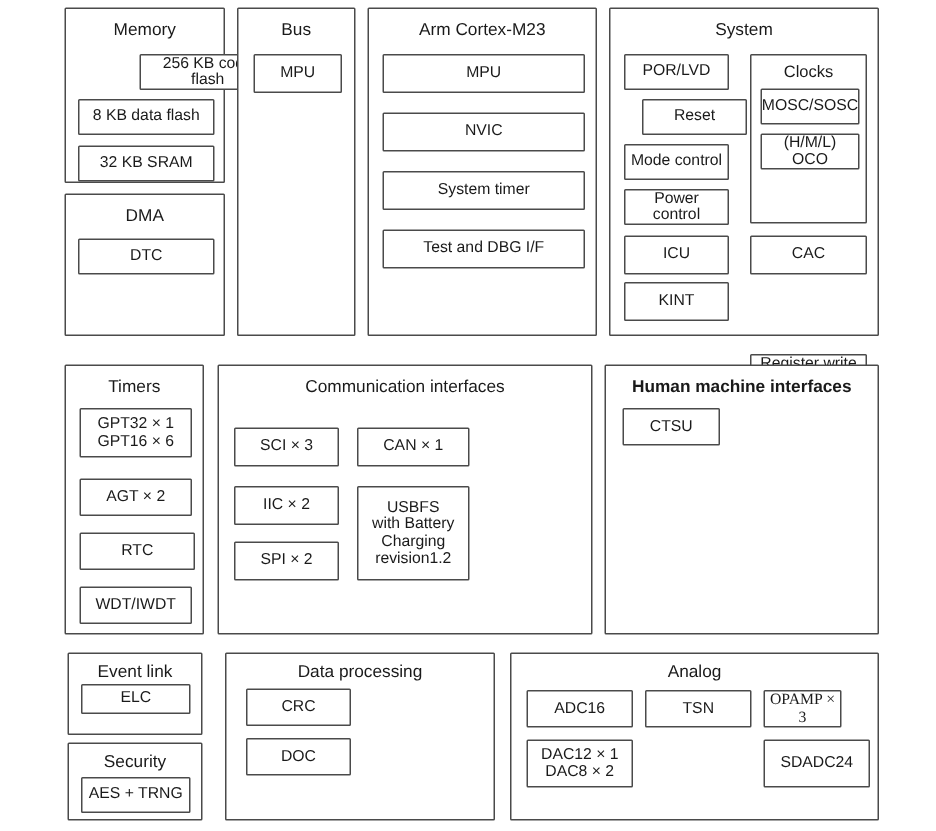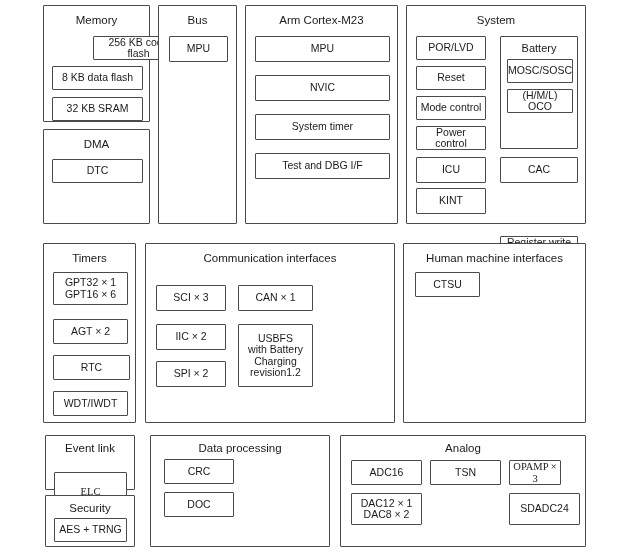--- a/index.html
+++ b/index.html
@@ -98,28 +98,28 @@
     <div class="block" style="left:9px; top:30px; width:135px; height:26px;">MPU</div>
     <div class="block" style="left:9px; top:69px; width:135px; height:26px;">NVIC</div>
     <div class="block" style="left:9px; top:108px; width:135px; height:26px;">System timer</div>
     <div class="block" style="left:9px; top:147px; width:135px; height:26px;">Test and DBG I/F</div>
   </div>
 
   <div class="panel" style="left:406px; top:5px; width:180px; height:219px;">
     <div class="panel-title" style="top:8px;">System</div>
 
     <div class="block" style="left:9px; top:30px; width:70px; height:24px;">POR/LVD</div>
-    <div class="block" style="left:9px; top:60px; width:70px; height:24px;">Reset</div>
+    <div class="block" style="left:21px; top:60px; width:70px; height:24px;">Reset</div>
     <div class="block" style="left:9px; top:90px; width:70px; height:24px;">Mode control</div>
     <div class="block" style="left:9px; top:120px; width:70px; height:24px;">Power control</div>
     <div class="block" style="left:9px; top:151px; width:70px; height:26px;">ICU</div>
     <div class="block" style="left:9px; top:182px; width:70px; height:26px;text-align:right;">KINT</div>
 
     <div class="subpanel" style="left:93px; top:30px; width:78px; height:113px;">
-      <div class="subpanel-title" style="top:5px;">Battery</div>
+      <div class="subpanel-title" style="top:5px;">Clocks</div>
       <div class="block" style="left:6px; top:22px; width:66px; height:24px;">MOSC/SOSC</div>
       <div class="block" style="left:6px; top:52px; width:66px; height:24px;">(H/M/L) OCO</div>
     </div>
 
     <div class="block" style="left:93px; top:151px; width:78px; height:26px;">CAC</div>
     <div class="block" style="left:93px; top:182px; width:78px; height:24px;margin-top:48px;">Register write
 protection</div>
   </div>
 
   <div class="panel" style="left:43px; top:243px; width:93px; height:180px;">
@@ -137,27 +137,27 @@
     <div class="block" style="left:10px; top:80px; width:70px; height:26px;">IIC × 2</div>
     <div class="block" style="left:10px; top:117px; width:70px; height:26px;">SPI × 2</div>
     <div class="block" style="left:92px; top:41px; width:75px; height:26px;text-align:right;">CAN × 1</div>
     <div class="block" style="left:92px; top:80px; width:75px; height:63px;">USBFS
 with Battery
 Charging
 revision1.2</div>
   </div>
 
   <div class="panel" style="left:403px; top:243px; width:183px; height:180px;">
-    <div class="panel-title" style="top:8px;">Human machine interfaces</div>
+    <div class="panel-title" style="top:8px;font-weight:bold;">Human machine interfaces</div>
     <div class="block" style="left:11px; top:28px; width:65px; height:25px;">CTSU</div>
   </div>
 
   <div class="panel" style="left:45px; top:435px; width:90px; height:55px;">
     <div class="panel-title" style="top:6px;">Event link</div>
-    <div class="block" style="left:8px; top:36px; width:73px; height:40px;font-family:Liberation Serif, serif;">ELC</div>
+    <div class="block" style="left:8px; top:20px; width:73px; height:20px;">ELC</div>
   </div>
 
   <div class="panel" style="left:45px; top:495px; width:90px; height:52px;">
     <div class="panel-title" style="top:6px;">Security</div>
     <div class="block" style="left:8px; top:22px; width:73px; height:24px;">AES + TRNG</div>
   </div>
 
   <div class="panel" style="left:150px; top:435px; width:180px; height:112px;padding-left:44px;">
     <div class="panel-title" style="top:6px;">Data processing</div>
     <div class="block" style="left:13px; top:23px; width:70px; height:25px;">CRC</div>

